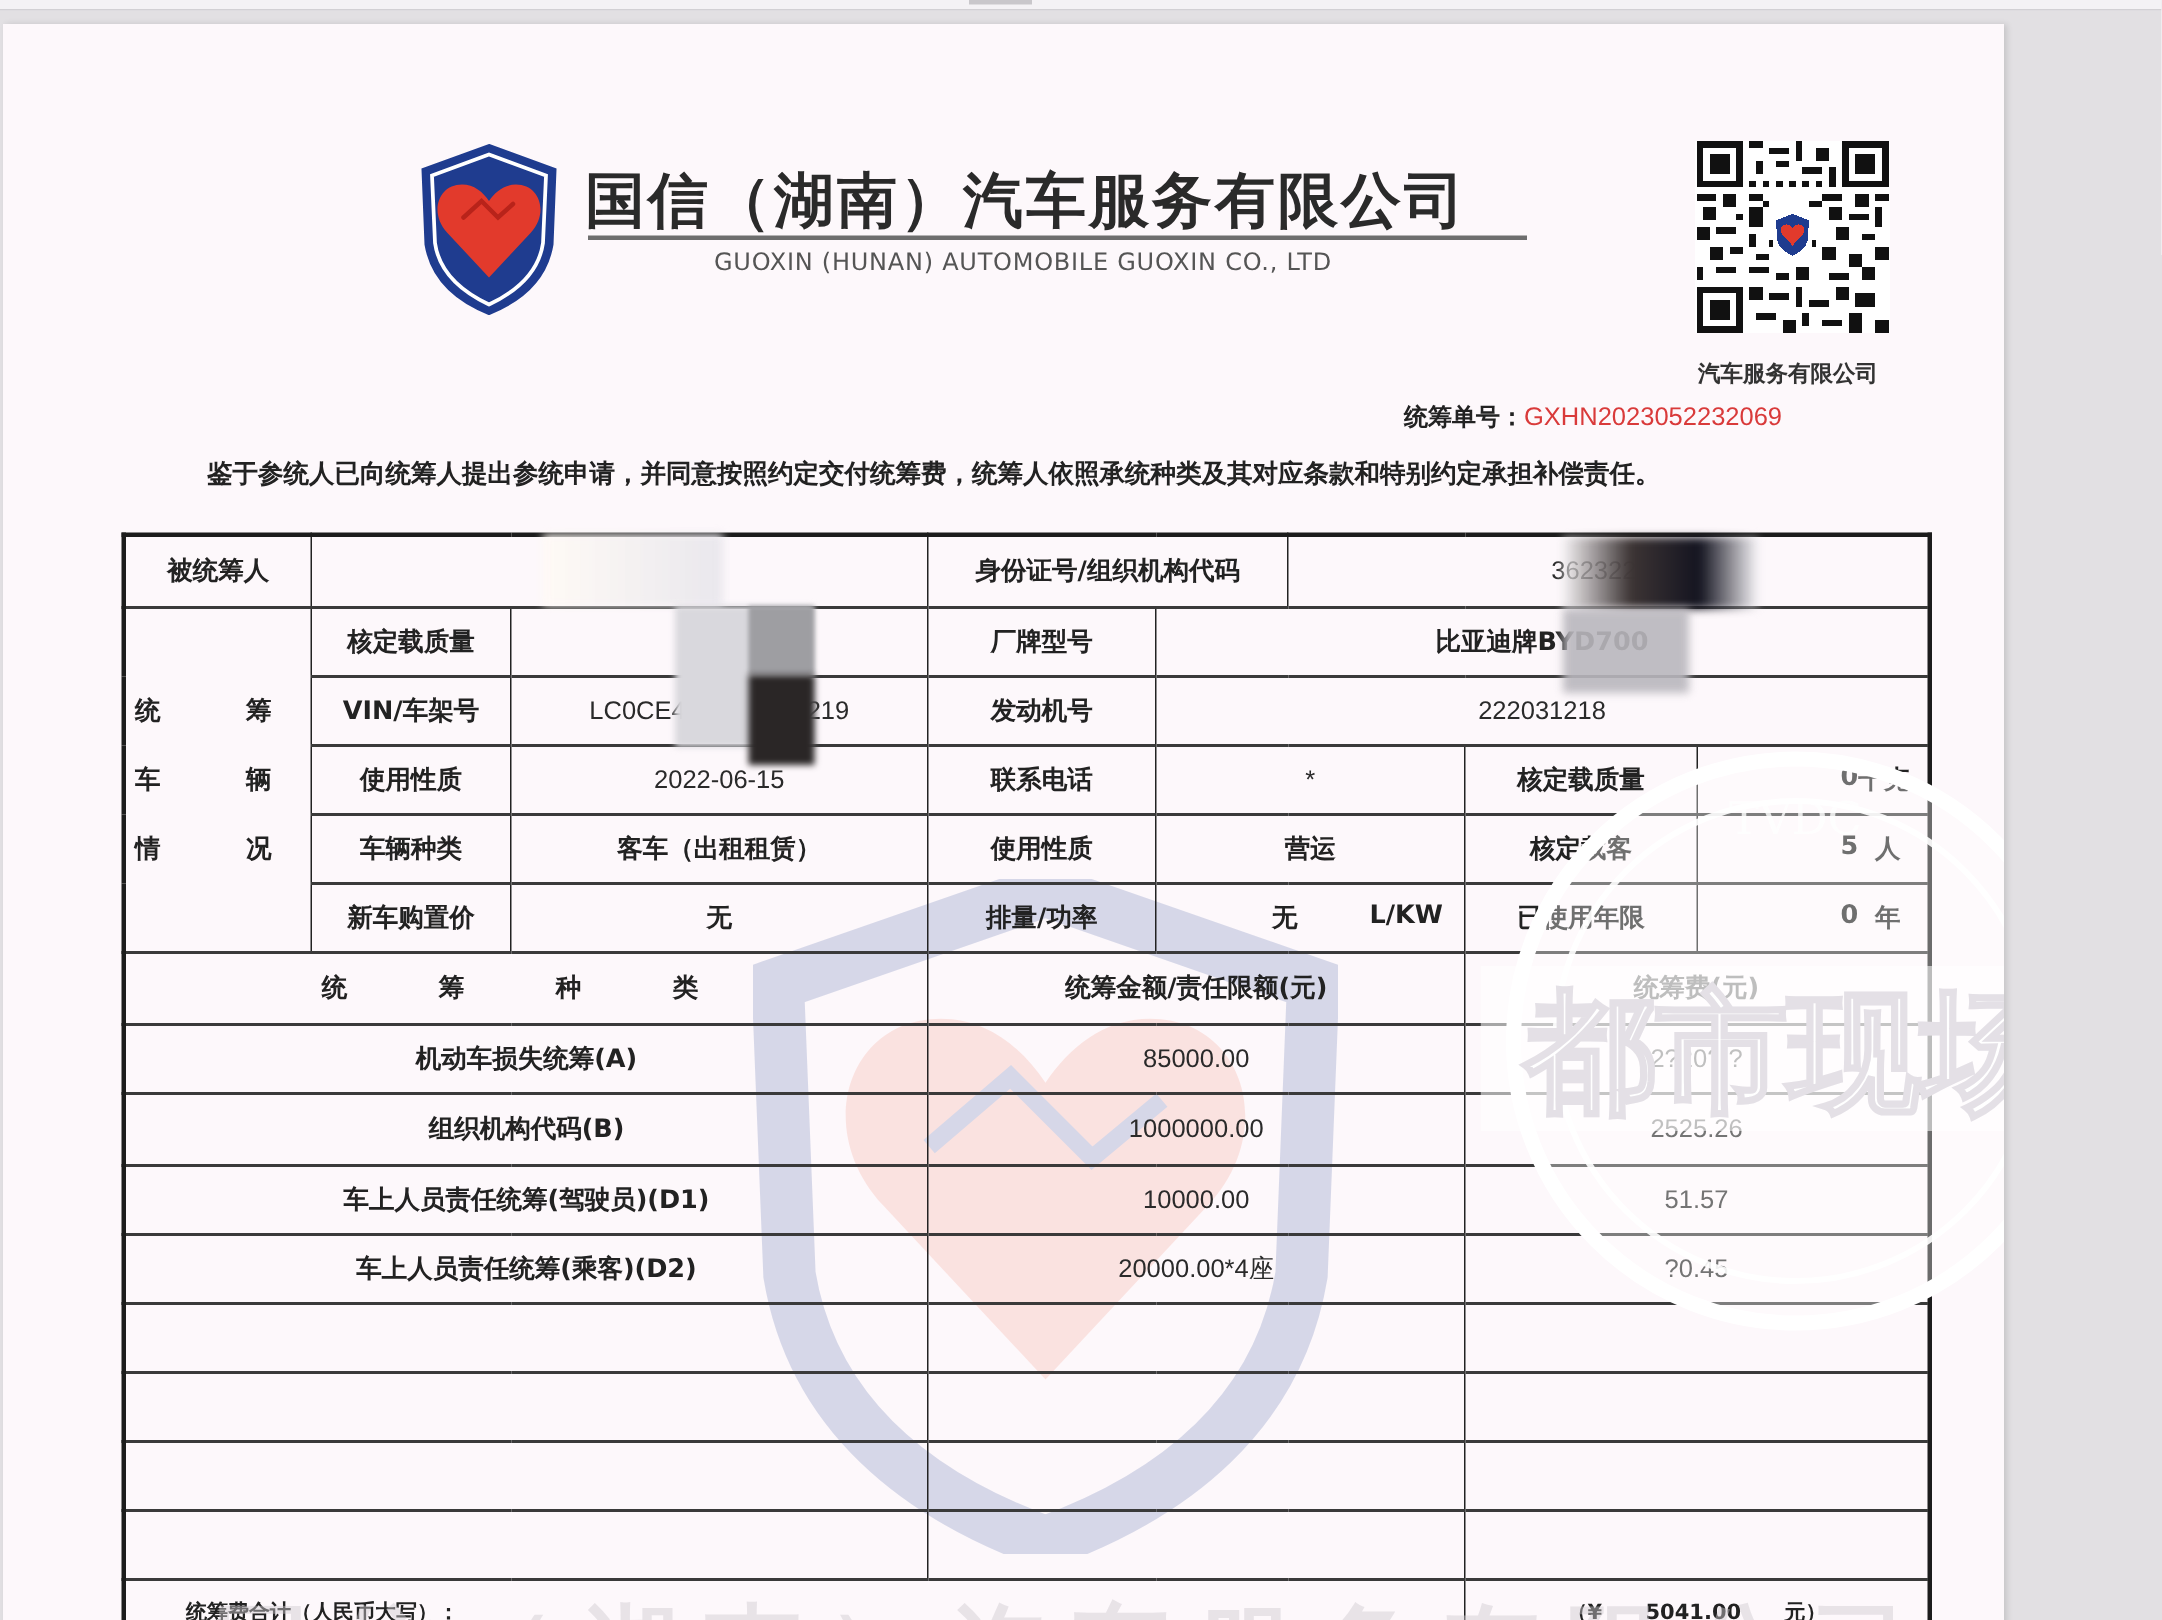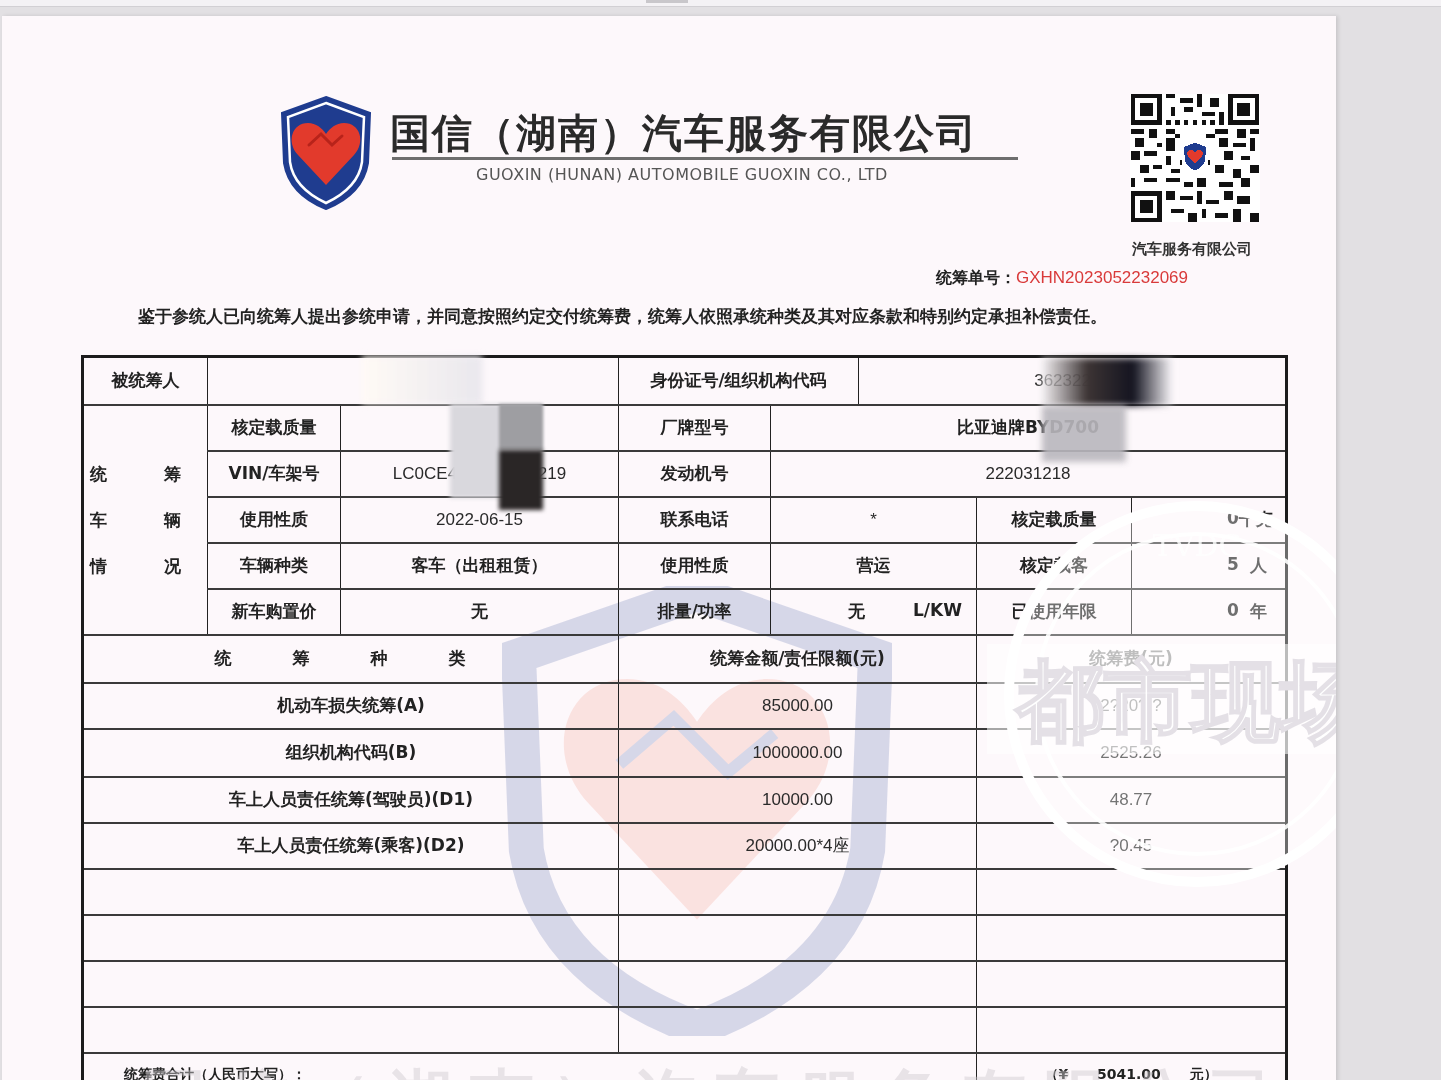--- a/index.html
+++ b/index.html
@@ -289,21 +289,21 @@
       <td colspan="2" class="val">2?20?.?</td>
     </tr>
     <tr style="height:48px">
       <td colspan="3">组织机构代码(B)</td>
       <td colspan="3" class="val">1000000.00</td>
       <td colspan="2" class="val">2525.26</td>
     </tr>
     <tr style="height:46px">
       <td colspan="3">车上人员责任统筹(驾驶员)(D1)</td>
       <td colspan="3" class="val">10000.00</td>
-      <td colspan="2" class="val">48.77</td>
+      <td colspan="2" class="val">51.57</td>
     </tr>
     <tr style="height:46px">
       <td colspan="3">车上人员责任统筹(乘客)(D2)</td>
       <td colspan="3" class="val">20000.00*4座</td>
       <td colspan="2" class="val">?0.45</td>
     </tr>
     <tr style="height:46px">
       <td colspan="3"></td>
             <td colspan="3"></td>
             <td colspan="2"></td>

